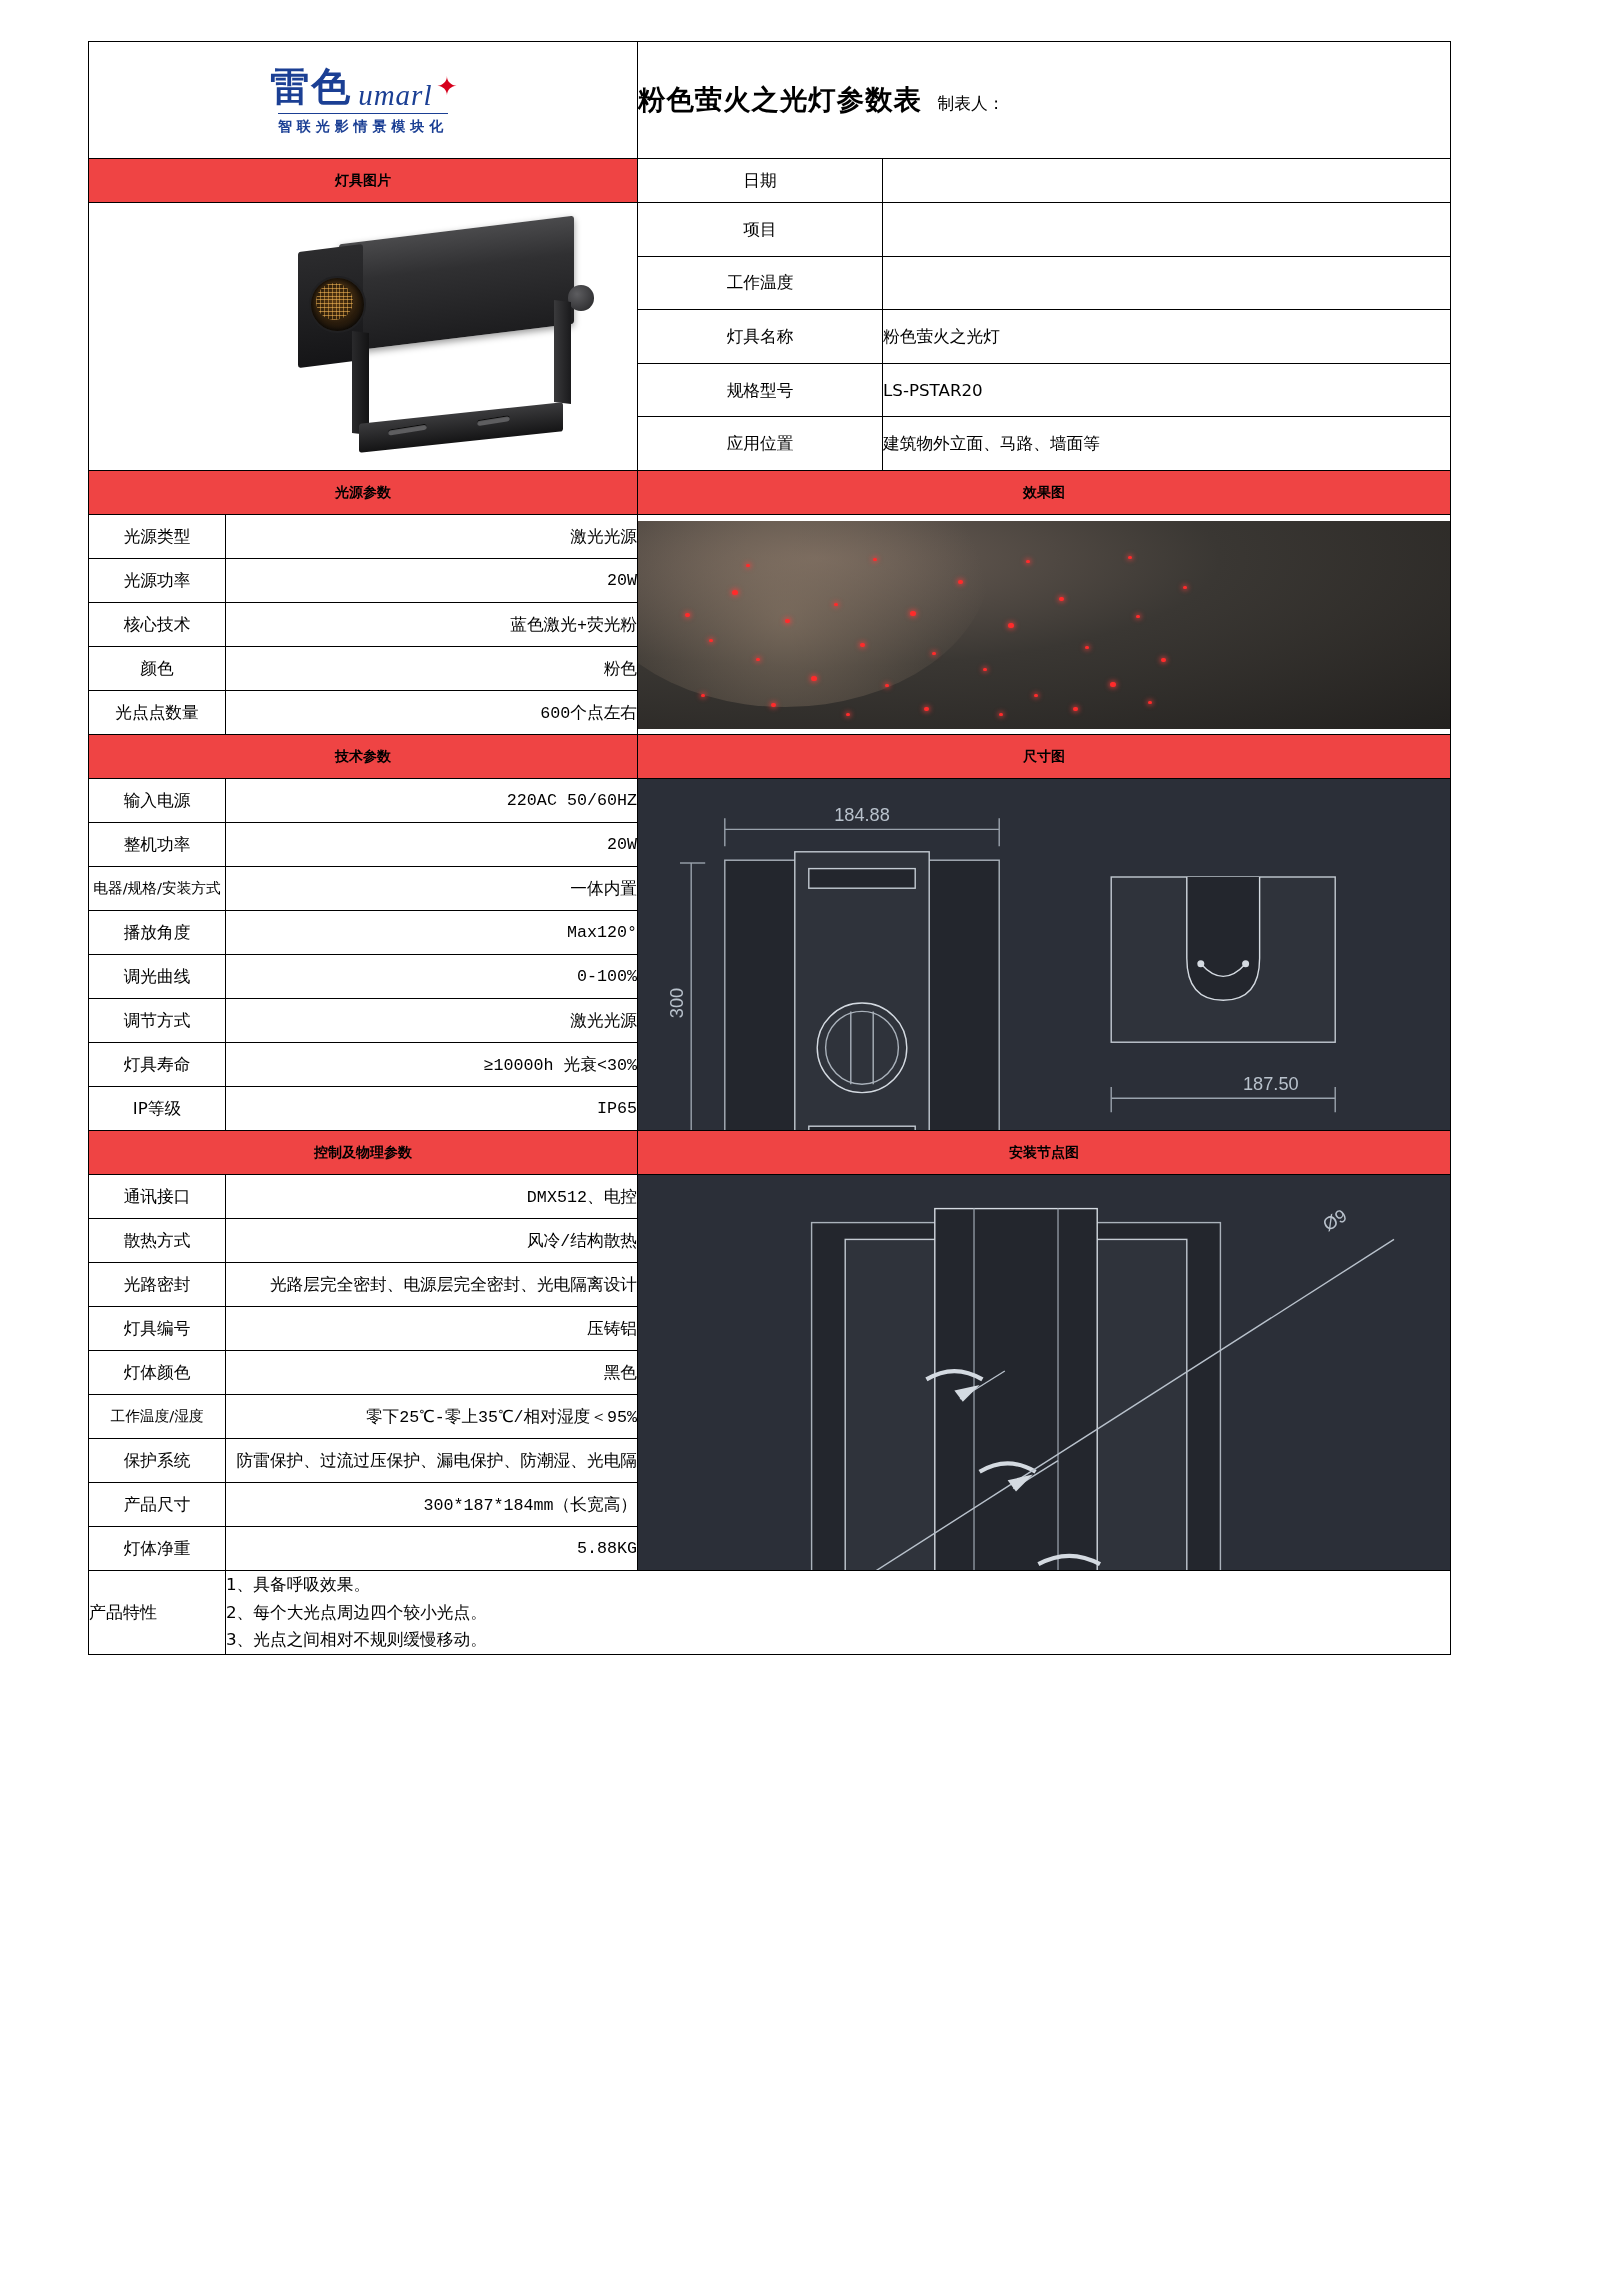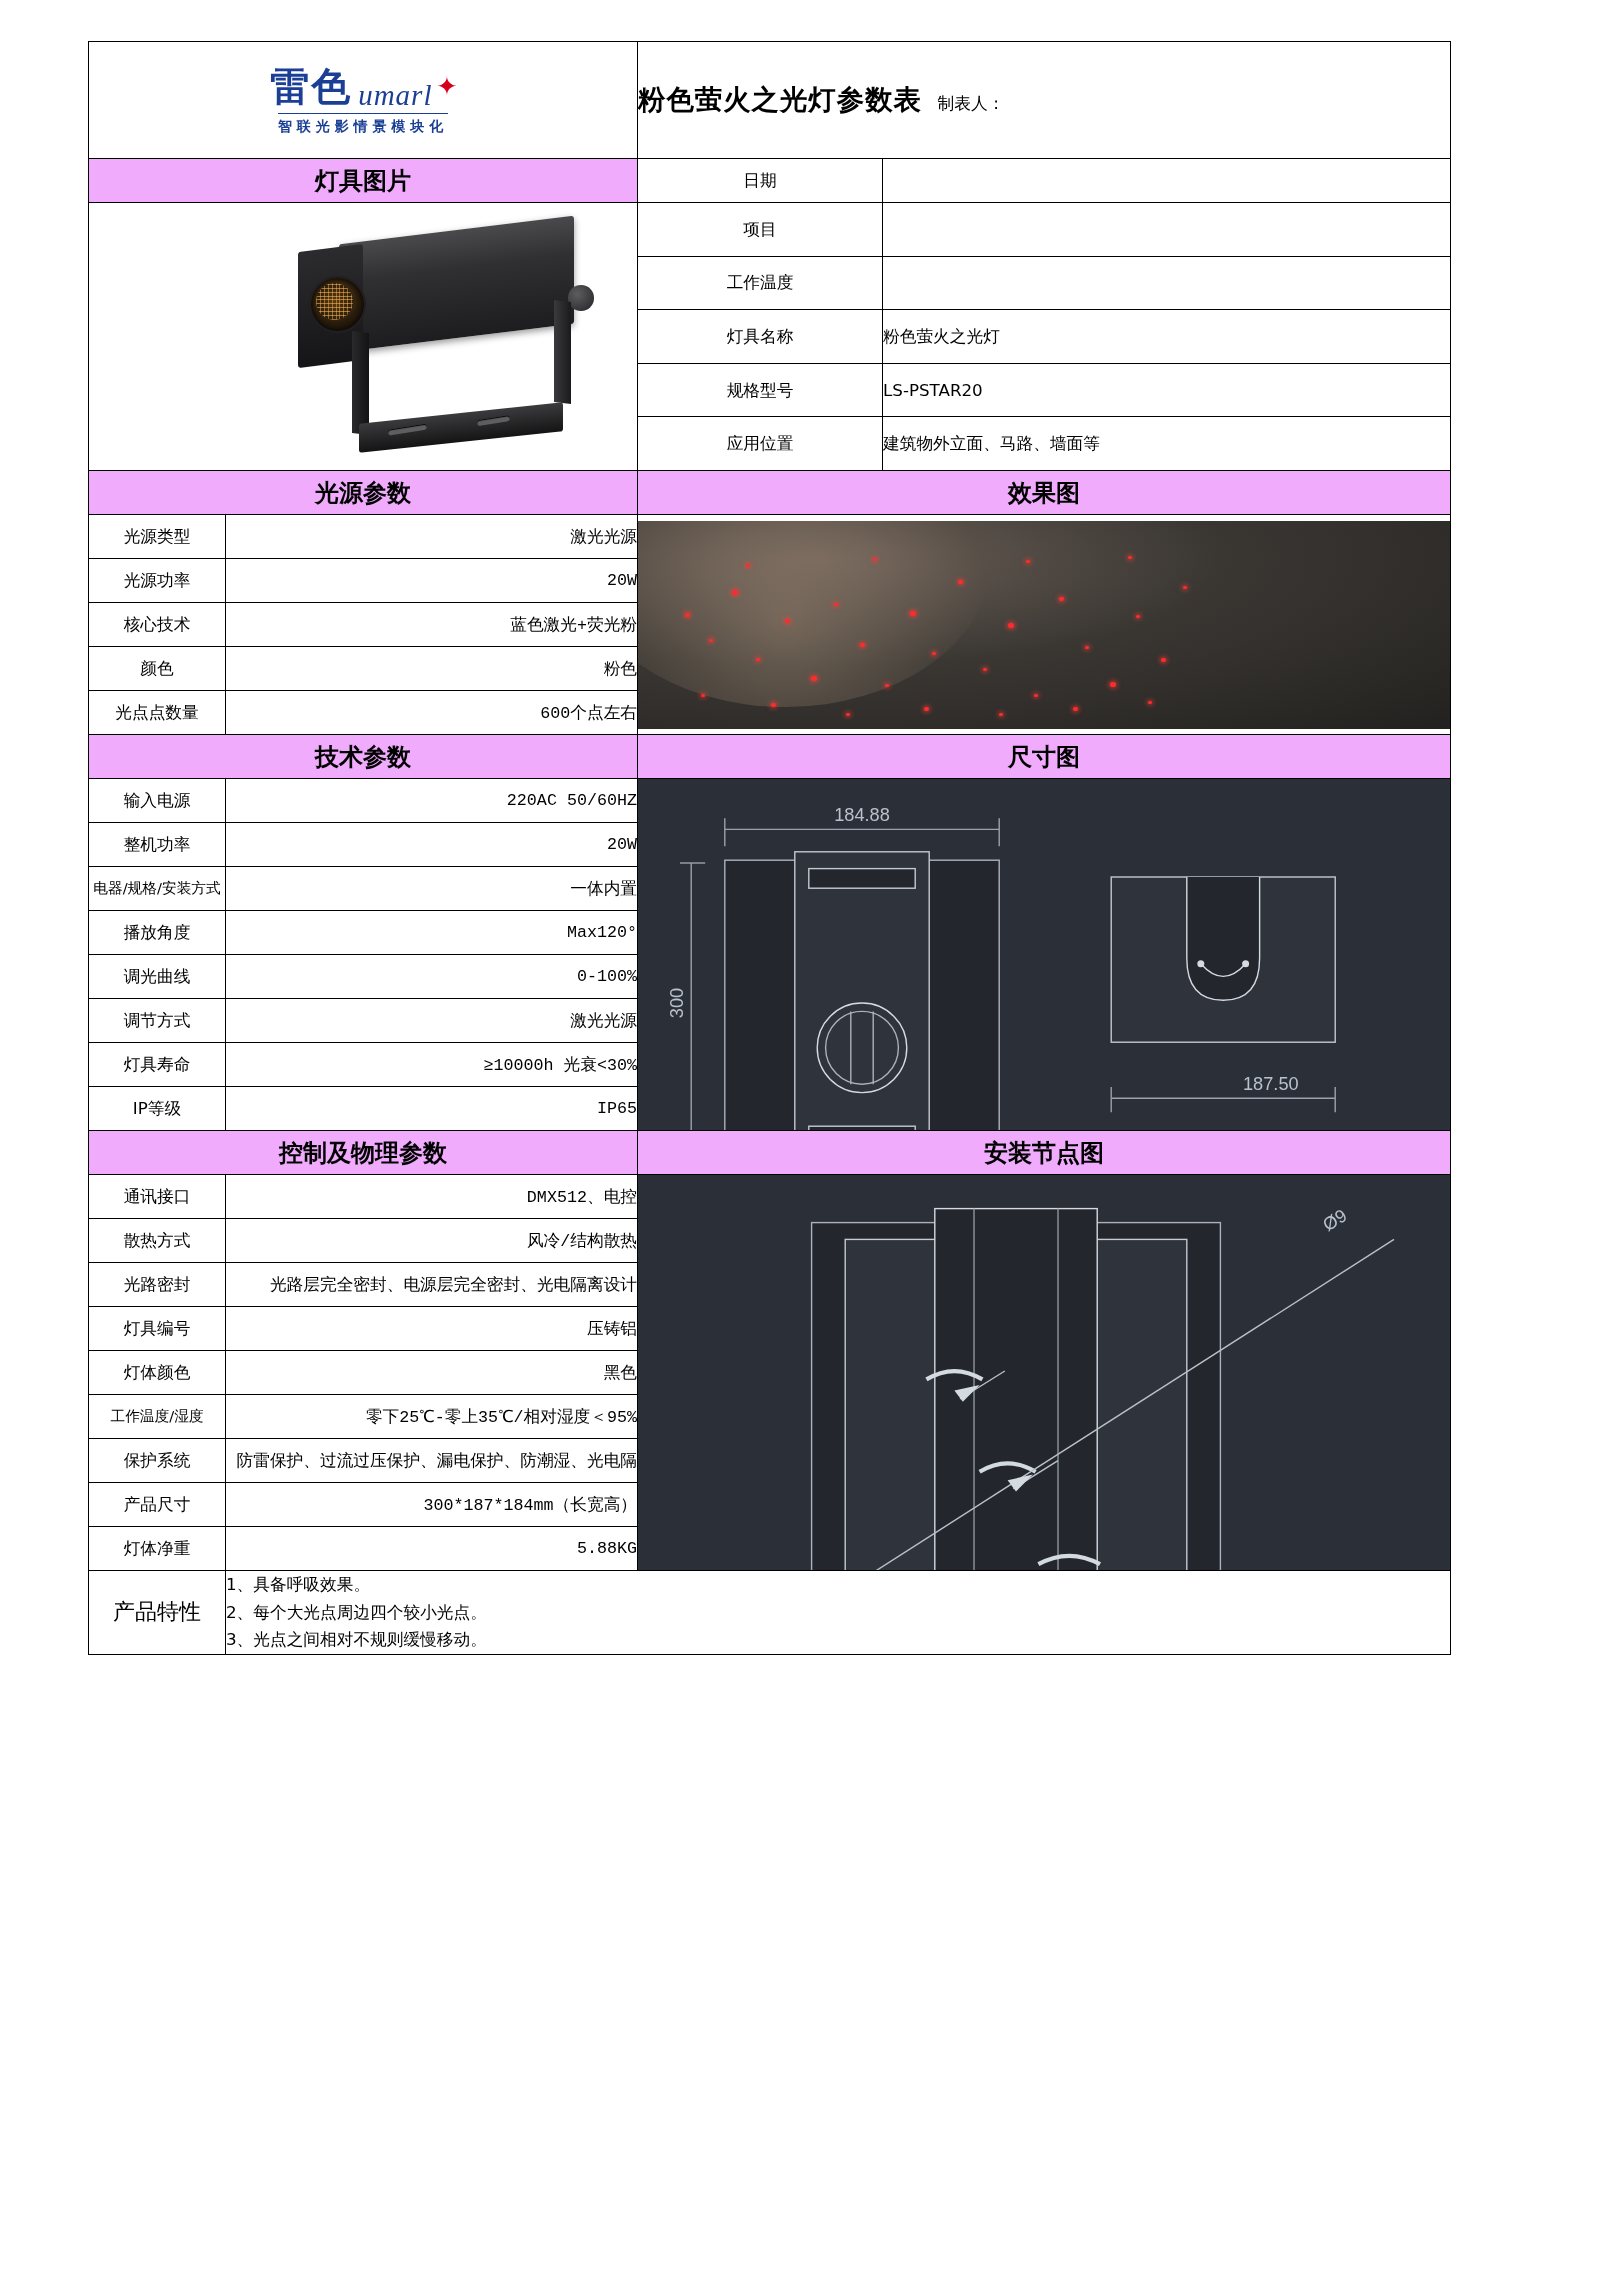--- a/index.html
+++ b/index.html
@@ -93,24 +93,24 @@
   .doc-title {
     font-size: 27.4px;
     font-weight: bold;
     font-family: "DejaVu Sans", sans-serif;
     letter-spacing: 1px;
   }
   .maker-label {
     font-size: 16.7px;
   }
   .section-head {
-    background: #f0abfc;
+    background: #ef4444;
     text-align: center;
     font-weight: bold;
-    font-size: 24px;
+    font-size: 14px;
     height: 43px;
     font-family: "DejaVu Sans", sans-serif;
   }
   .lbl {
     text-align: center;
     font-size: 16.7px;
     height: 43px;
     font-family: "DejaVu Sans", sans-serif;
   }
   .lbl.small { font-size: 14.7px; }
@@ -135,22 +135,22 @@
     font-family: "DejaVu Sans", sans-serif;
   }
   .features-cell {
     padding: 9.8px 9.8px 9.8px 13.7px;
     font-size: 16.7px;
     line-height: 1.65;
     font-family: "DejaVu Sans", sans-serif;
     text-align: left;
   }
   .features-lbl {
-    text-align: center;
-    font-size: 22px;
+    text-align: left;
+    font-size: 17px;
     font-family: "DejaVu Sans", sans-serif;
   }
 
   
   .photo-cell { height: 267px; background: #fff; padding: 0; }
   .photo-stage {
     position: relative;
     width: 100%;
     height: 267px;
     overflow: hidden;

